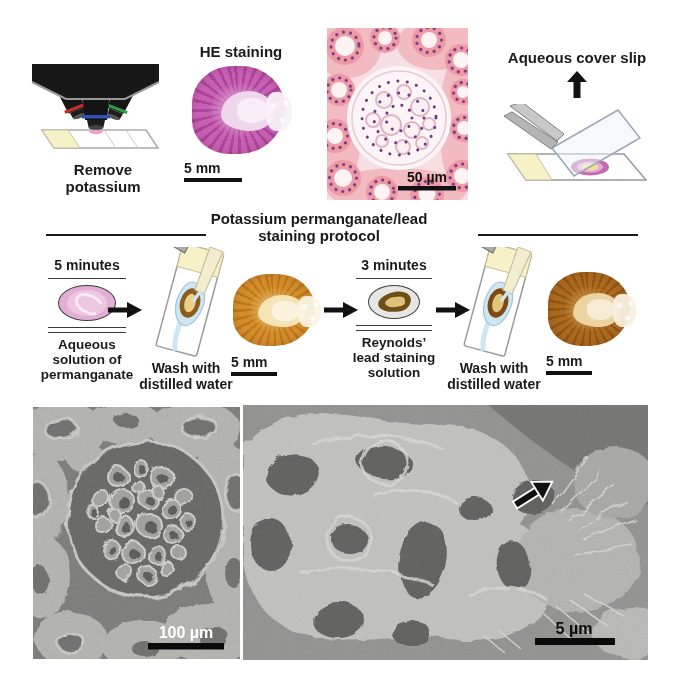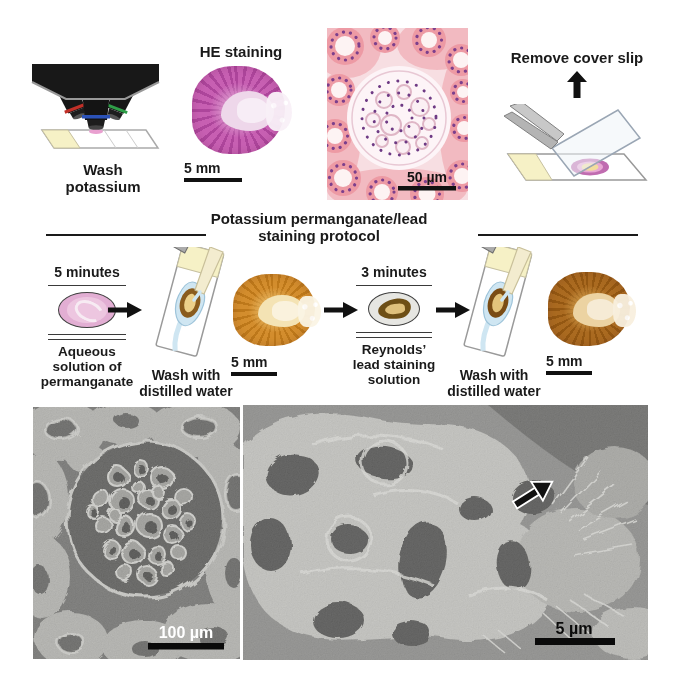--- a/index.html
+++ b/index.html
@@ -1,21 +1,21 @@
 <!DOCTYPE html>
 <html><head>
 <meta charset="utf-8">
 <style>
   html,body{margin:0;padding:0;background:#fff;}
   #canvas{position:relative;width:675px;height:682px;background:#fff;overflow:hidden;
           font-family:"Liberation Sans",sans-serif;color:#1a1a1a;font-weight:bold;}
   .abs{position:absolute;}
   .ctr{text-align:center;}
   .lbl15{font-size:15px;line-height:1.12;}
-  .lbl14{font-size:14px;line-height:1.14;margin-top:7px;}
+  .lbl14{font-size:14px;line-height:1.14;}
   .lbl13{font-size:13.5px;line-height:1.13;}
 
   
   .scalebar{display:flex;flex-direction:column;align-items:flex-start;}
   .scalebar .txt{font-size:14px;}
   .scalebar .bar{height:4px;background:#111;margin-top:2px;}
   .w58{width:58px;} .w46{width:46px;}
 
   
   .sep{border-top:1.6px solid #3a3a3a;height:0;margin:4px auto 0;}
@@ -100,21 +100,21 @@
         <path d="M54,30 h28 l-3,28 h-22 Z" fill="#141414"></path>
         <rect x="54" y="53" width="28" height="3.5" fill="#2b52b8"></rect>
         <path d="M59,58 h18 l-1.5,7 h-15 Z" fill="#1d1d1d"></path>
         <ellipse cx="68" cy="65.5" rx="7.5" ry="2.3" fill="#444"></ellipse>
       </g>
 
       <path d="M4,2 H131 V20 L97,37 H38 L4,20 Z" fill="#181818"></path>
       <path d="M4,20 L38,37 H97 L131,20" fill="none" stroke="#999" stroke-width="2"></path>
     </svg>
     <div class="ctr lbl15" style="margin-top:4px;">
-      <div>Wash</div>
+      <div>Remove</div>
       <div>potassium</div>
     </div>
   </div>
 
   <div class="abs ctr" style="left:184px;top:44px;width:114px;">
     <div class="lbl15">HE staining</div>
     <div class="kidney-wrap" style="width: 98px; height: 88px; margin-top: 5px; --outer: #c75fb2; --streak: #ad459b; --mid: #dc9ccf; --pale: #eed7ea;">
       <div class="kidney">
           <div class="pelvis"></div>
         </div>
@@ -220,21 +220,21 @@
         <circle r="13" stroke-width="3" stroke-dasharray="0.1 9"></circle>
       </g>
     </g>
     <g>
       <text x="100" y="154" font-size="14" text-anchor="middle" fill="#111">50 µm</text>
       <rect x="71" y="158" width="58" height="4.5" fill="#111"></rect>
     </g>
   </svg>
 
   <div class="abs ctr" style="left:492px;top:50px;width:170px;">
-    <div class="lbl15">Remove cover slip</div>
+    <div class="lbl15">Aqueous cover slip</div>
     <svg width="20" height="27" viewBox="0 0 20 27" style="margin-top:4px;">
       <polygon points="6.5,27 6.5,11 0,11 10,0 20,11 13.5,11 13.5,27" fill="#111111"></polygon>
     </svg>
     <svg width="150" height="80" viewBox="0 0 150 80" style="margin-top:2px;">
 
       <polygon points="6,50 122,50 144,76 24,76" fill="#fff" stroke="#999" stroke-width="1.5"></polygon>
       <polygon points="6,50 34,50 50,76 24,76" stroke="#c6c0a0" stroke-width="1" fill="#f6f1c6"></polygon>
 
       <g>
         <ellipse cx="88" cy="63" rx="19" ry="8.5" fill="#c06cb0"></ellipse>

